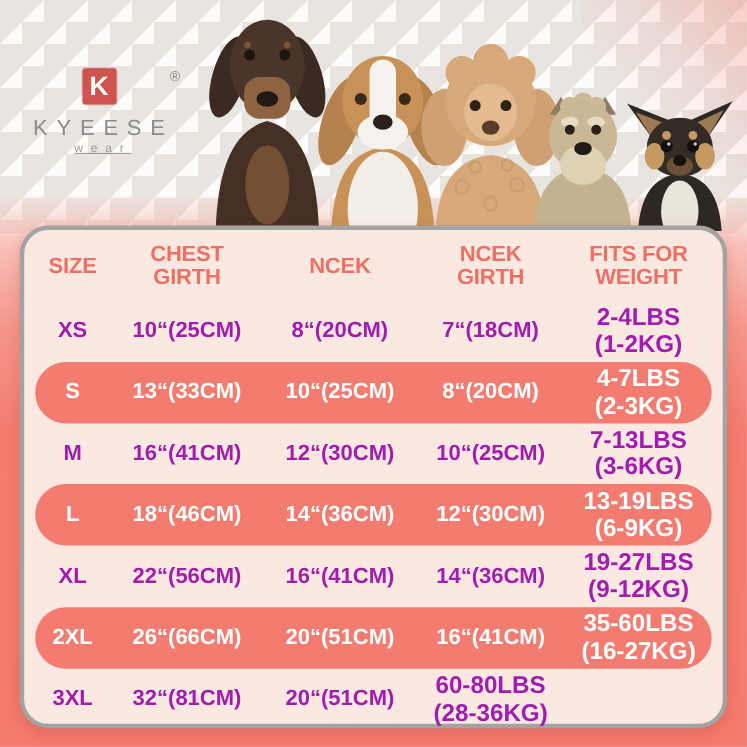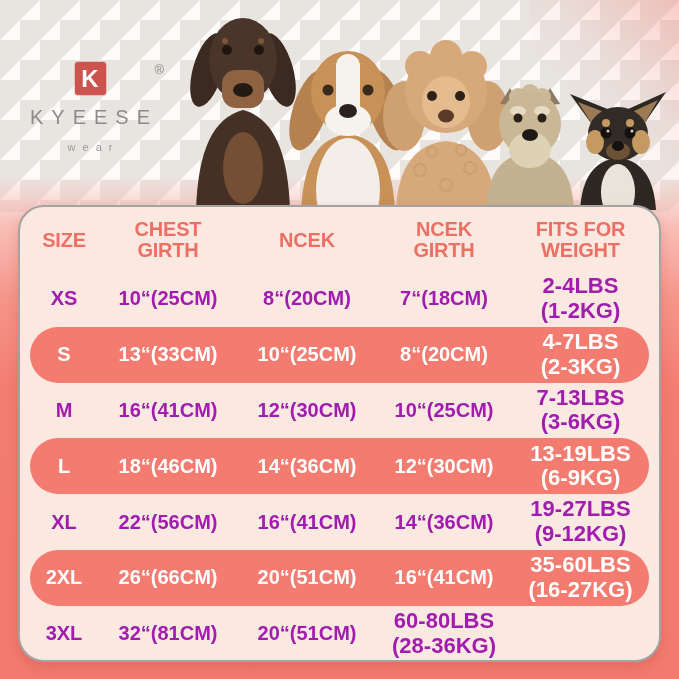--- a/index.html
+++ b/index.html
@@ -32,28 +32,28 @@
     display:inline-block;width:31px;height:33px;line-height:33px;
     background:#cd534e;color:#fff;font-weight:bold;font-size:24px;
     border-radius:3px;box-shadow:0 0 0 1px rgba(205,83,78,.25);
   }
   .reg-mark{position:absolute;right:2px;top:0;font-size:13px;color:#8a8a8a;}
   .brand-name{
     margin-top:11px;font-size:20px;color:#8b8b8b;
     letter-spacing:8px;padding-left:8px;white-space:nowrap;
   }
   .brand-sub{
-    margin-top:12px;font-size:11px;color:#9b9b9b;
-    letter-spacing:7px;padding-left:7px;
+    margin-top:0;font-size:11px;color:#9b9b9b;
+    letter-spacing:7px;padding-left:7px;text-decoration:underline;
   }
   
   .card{
     position:absolute;left:18px;top:205px;width:643px;height:457px;
     box-sizing:border-box;background:#fbe9e1;
-    border:2px solid #a3a3a3;border-radius:26px;
+    border:4px solid #a3a3a3;border-radius:26px;
     box-shadow:0 5px 12px rgba(170,55,45,.22);
     padding:2px 10px 0 10px;
   }
   .thead,.trow{
     display:grid;grid-template-columns:68px 140px 138px 136px 1fr;
     align-items:center;text-align:center;
   }
   .thead{height:62px;}
   .hcell{
     display:flex;flex-direction:column;justify-content:center;

